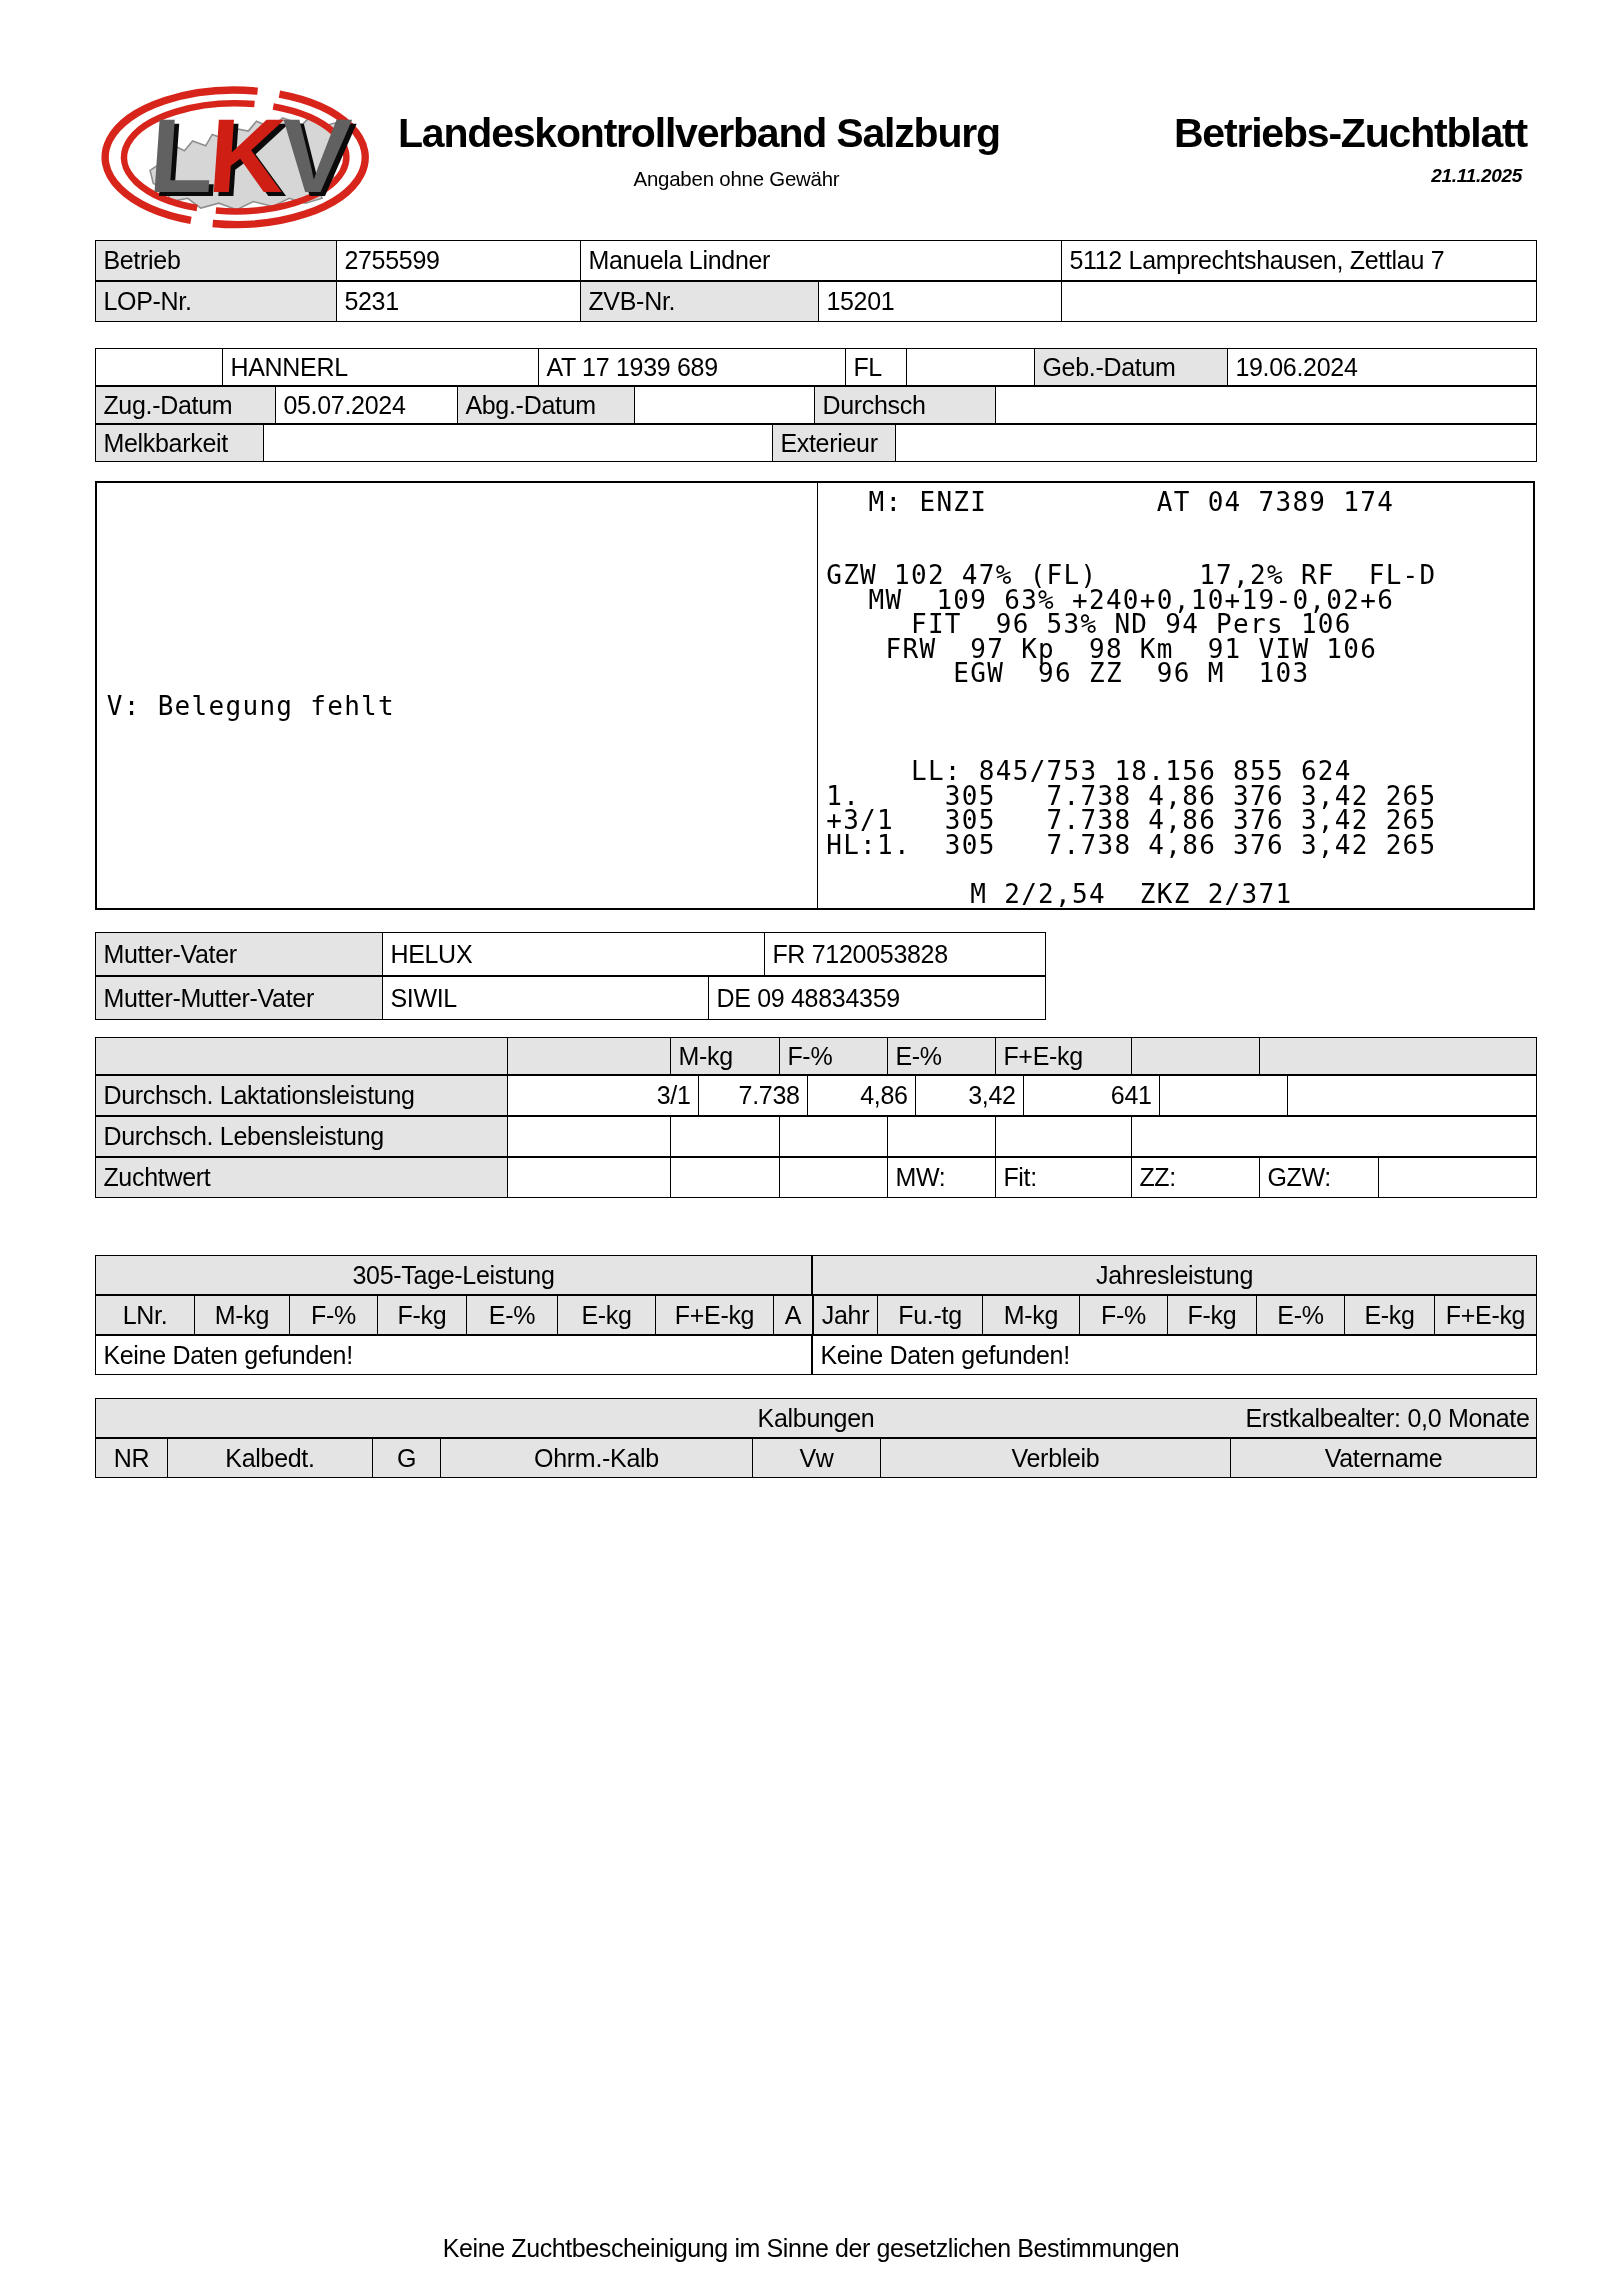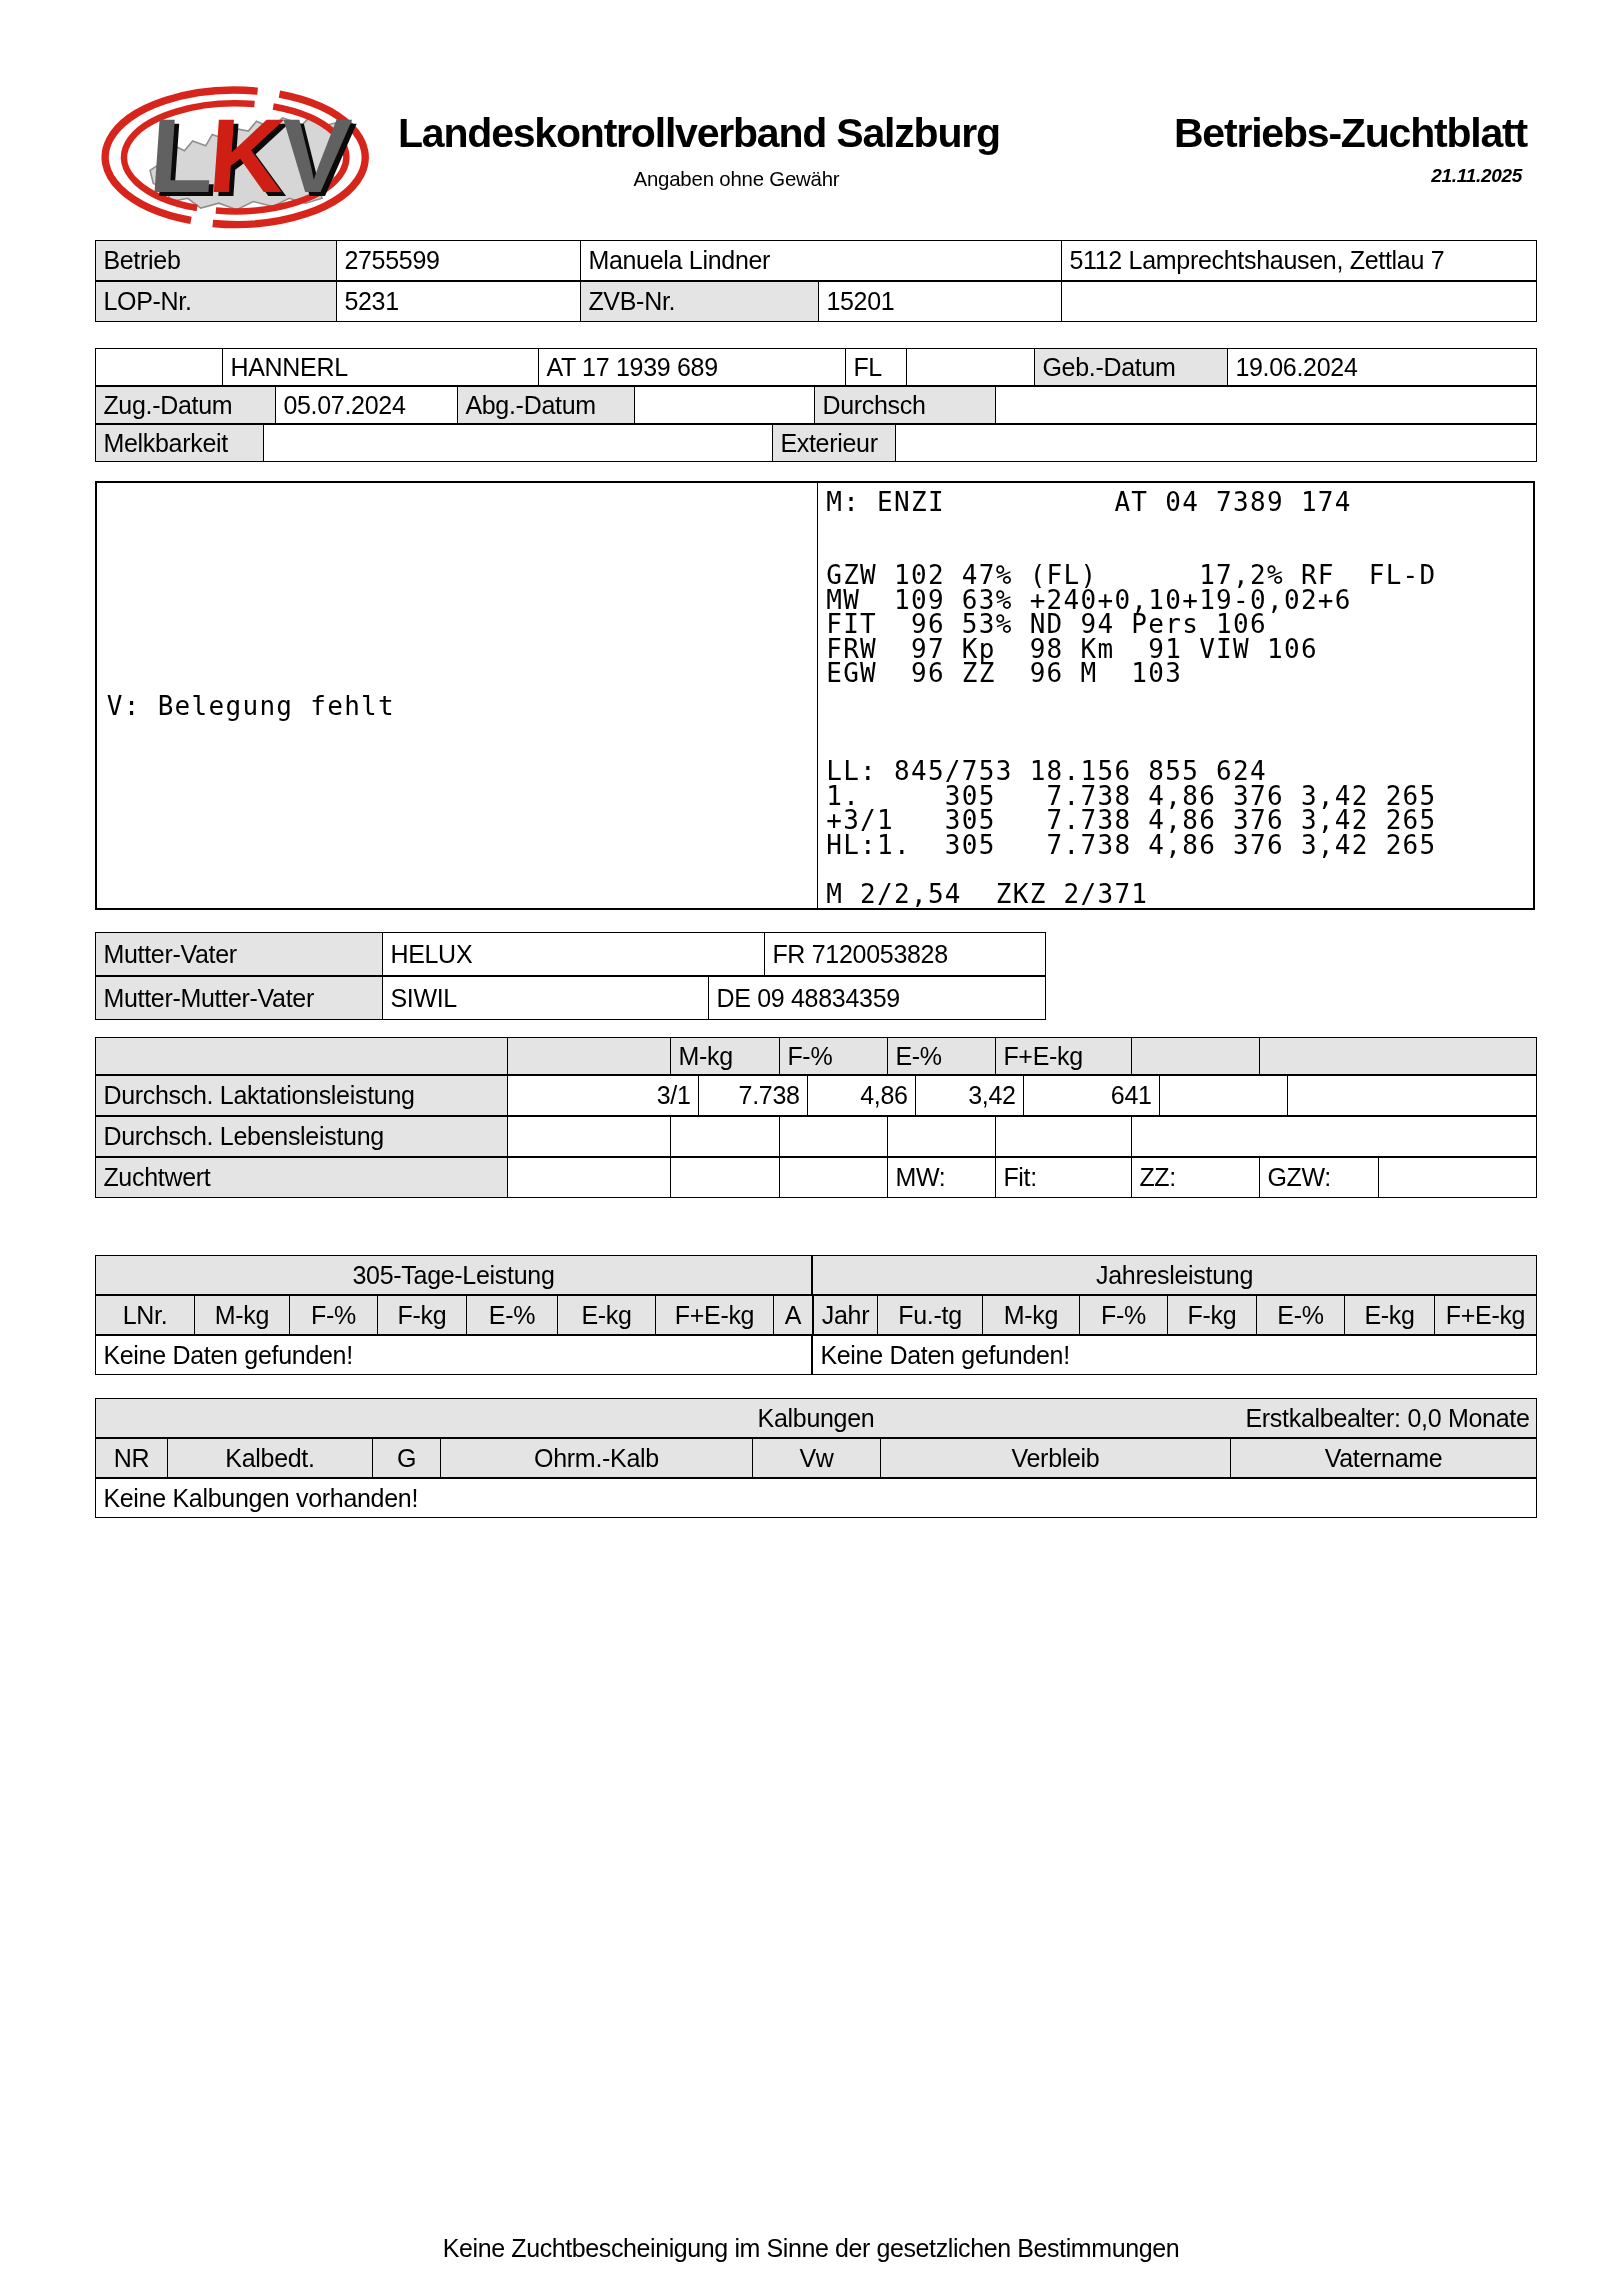--- a/index.html
+++ b/index.html
@@ -42,21 +42,21 @@
   #tblD{top:1037px;left:95px;width:1440px;} #tblD .tr{height:39px;} #tblD .tr.hdr{height:36px;}
   #tblE{top:1255px;left:95px;width:1440px;} #tblE .tr{height:38px;}
   #tblF{top:1398px;left:95px;width:1440px;} #tblF .tr{height:38px;}
   .thick-div{border-right-width:2.5px !important;}
   
   #pedbox{position:absolute;top:481px;left:95px;width:1440px;height:429px;border:2.5px solid #000;box-sizing:border-box;background:#fff;}
   #pedbox .left{position:absolute;left:0;top:0;bottom:0;width:720px;border-right:1.6px solid #000;}
   #pedbox .right{position:absolute;left:721px;top:0;bottom:0;right:0;}
   .mono{
     font-family:"DejaVu Sans Mono","Liberation Mono",monospace;
-    font-size:26px;letter-spacing:1.3px;line-height:24.5px;margin:0;
+    font-size:26px;letter-spacing:1.3px;line-height:24.5px;margin:0;text-align:center;
   }
   #pedbox .sire-note{position:absolute;left:9.8px;top:211px;}
   #pedbox .dam-block{position:absolute;left:8.2px;top:6.5px;}
   
   .split-cell{position:relative;justify-content:center;}
   .split-cell .right-note{position:absolute;right:6.5px;top:0;bottom:0;display:flex;align-items:center;}
   
   .footer{position:absolute;left:0;top:2234px;width:100%;text-align:center;font-size:25px;letter-spacing:-0.4px;}
 </style>
 </head>
@@ -241,21 +241,18 @@
     </div>
     <div class="tr">
       <div class="td g ctr" style="width:72px">NR</div>
       <div class="td g ctr" style="width:205px">Kalbedt.</div>
       <div class="td g ctr" style="width:68px">G</div>
       <div class="td g ctr" style="width:312px">Ohrm.-Kalb</div>
       <div class="td g ctr" style="width:128px">Vw</div>
       <div class="td g ctr" style="width:350px">Verbleib</div>
       <div class="td g ctr fill">Vatername</div>
     </div>
-    <div class="tr">
-      <div class="td fill">Keine Kalbungen vorhanden!</div>
-    </div>
   </div>
 
   <div class="footer">Keine Zuchtbescheinigung im Sinne der gesetzlichen Bestimmungen</div>
 
 </div>
 
 
 </body></html>

